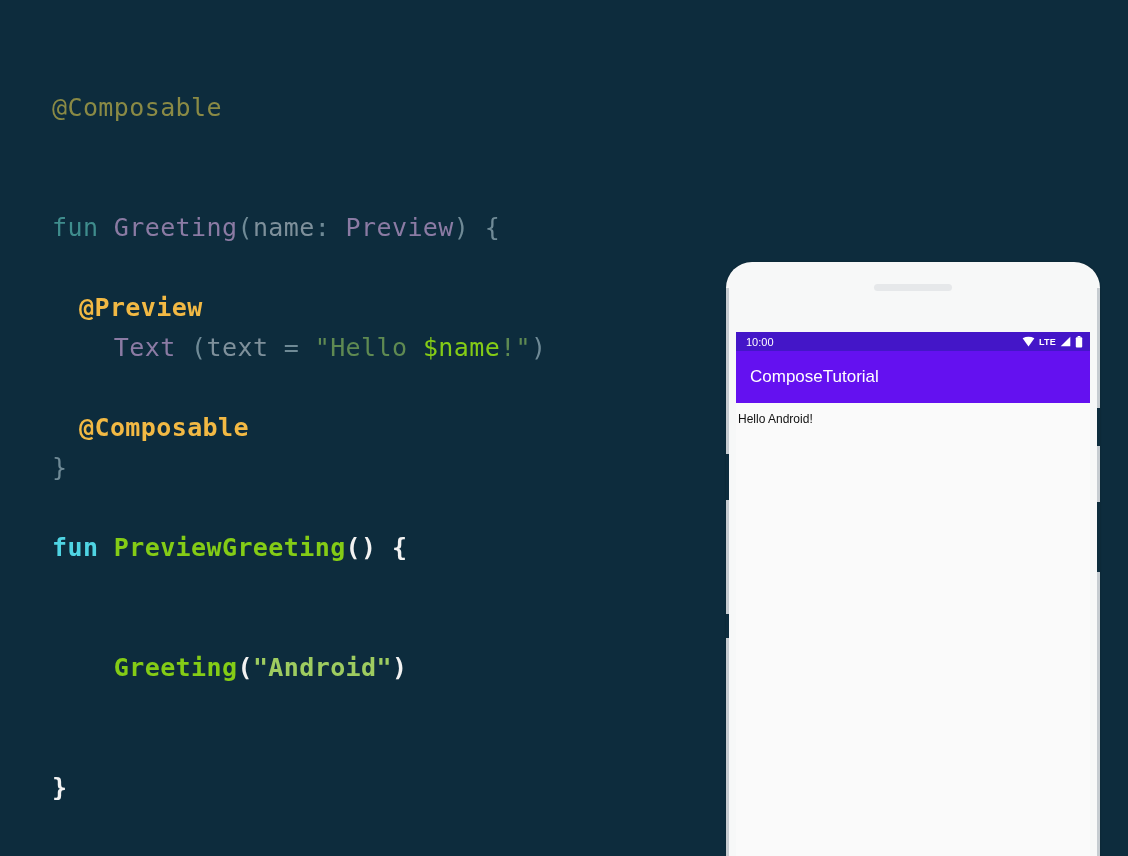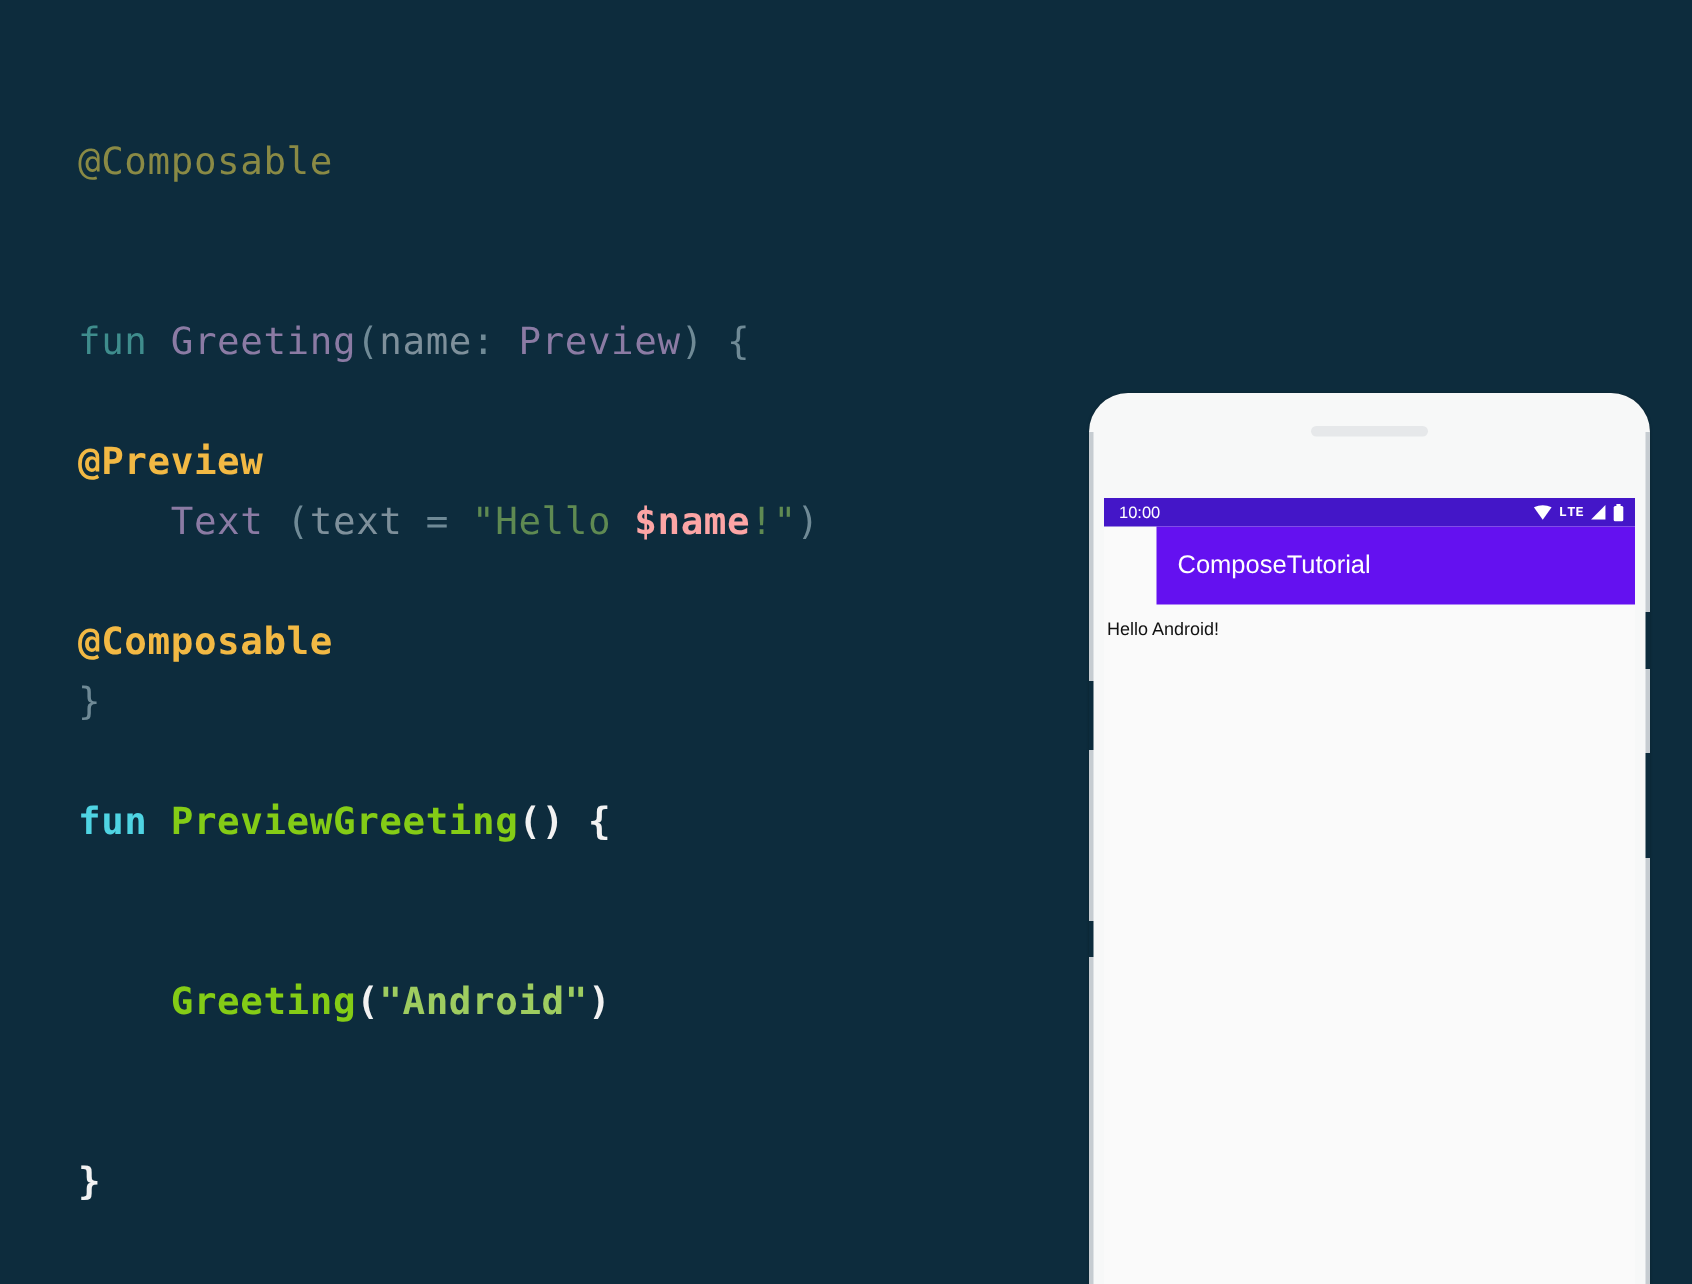--- a/index.html
+++ b/index.html
@@ -43,25 +43,25 @@
   }
   .ln { display: block; height: 40px; }
 
   
   .d-anno   { color: #8a8a45; }
   .d-kw     { color: #3f8d8d; }
   .d-fn     { color: #8b7ba4; }
   .d-punct  { color: #6f8a96; }
   .d-plain  { color: #7e909b; margin-top: 16px; }
   .d-str    { color: #5f8a52; }
-  .d-tmpl   { color: #fca5a5; font-weight: bold; }
+  .d-tmpl   { color: #84cc16; }
   .d-type   { color: #8b7ba4; }
 
   
-  .b-anno   { color: #f2b944; }
+  .b-anno   { color: #f2b944; margin-left: 27px; }
   .b-kw     { color: #4fd4e3; }
   .b-fn     { color: #84cc16; }
   .b-punct  { color: #f2f2f2; }
   .b-str    { color: #9ecc60; }
 
   
   #phone-mock {
     position: absolute;
     left: 726px;
     top: 262px;
@@ -136,33 +136,32 @@
   }
   #status-icons {
     margin-left: auto;
     display: flex;
     align-items: center;
     gap: 4px;
   }
   #status-icons svg { display: block; }
   #status-lte-label {
     color: #ffffff;
-    font-family: Liberation Mono, monospace;
+    font-family: Liberation Sans, sans-serif;
     font-size: 9px;
     font-weight: 700;
     letter-spacing: 0.2px;
   }
   #app-bar {
     height: 52px;
     background: #6411f0;
     display: flex;
     align-items: center;
     padding-left: 14px;
     box-sizing: border-box;
-    margin-left: 35px;
   }
   #app-bar-title {
     color: #ffffff;
     font-family: "Liberation Sans", sans-serif;
     font-size: 17px;
     font-weight: 400;
   }
   #app-content {
     padding: 5px 0 0 2px;
   }

